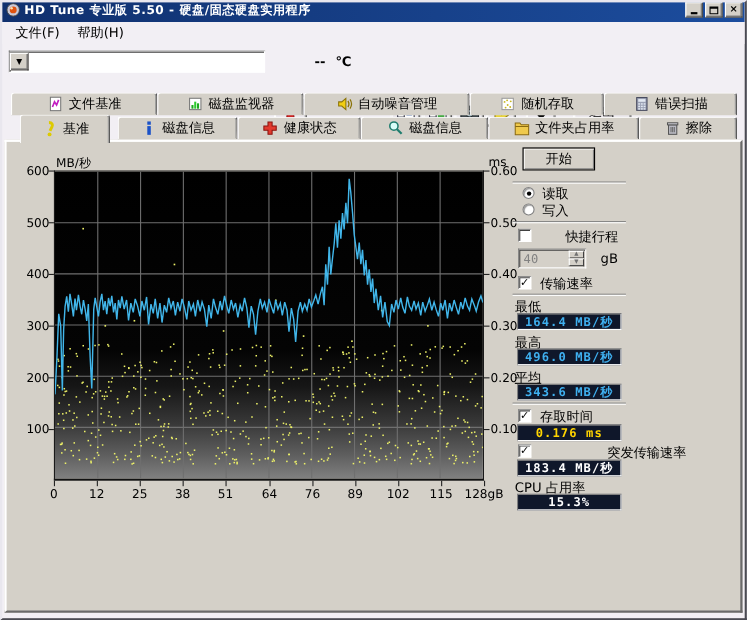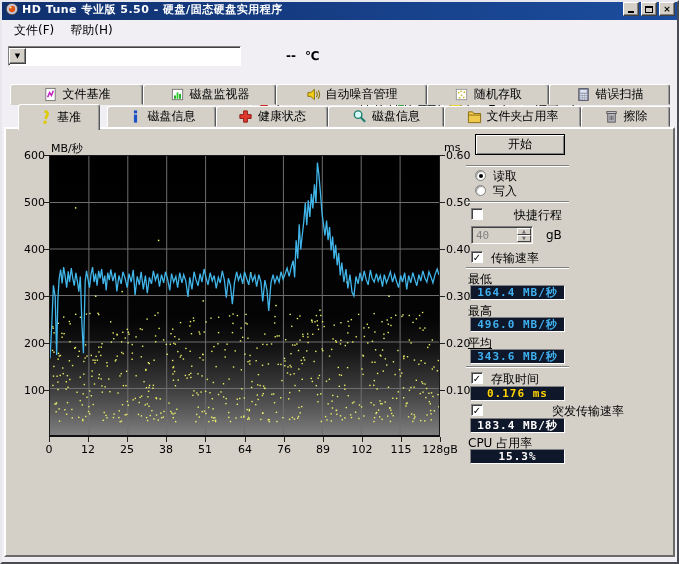--- a/index.html
+++ b/index.html
@@ -48,21 +48,21 @@
   
   .tabpage{left:2px;top:125px;width:671px;height:430px;background:#d4d0c8;
     border:2px solid;border-color:#fff #6a6a6a #6a6a6a #fff;z-index:1;}
   
   .plot{left:47px;top:153px;width:391px;height:282px;z-index:2;border:1px solid #1a1a1a;border-bottom:2px solid #111;}
   .plot svg{display:block;width:100%;height:100%;}
   .axlabel{font-size:11px;z-index:2;}
   .ticklabel{position:absolute;font-size:11px;z-index:2;}
   .tickmark{position:absolute;background:#222;z-index:2;}
   
-  .startbtn{left:473px;top:132px;width:90px;height:21px;background:#d4d0c8;
+  .startbtn{left:473px;top:132px;width:66px;height:21px;background:#d4d0c8;
     border:1px solid #000;box-shadow:inset 1px 1px 0 #fff,inset -1px -1px 0 #808080;
     display:flex;align-items:center;justify-content:center;font-size:12px;cursor:pointer;z-index:2;}
   .sep{position:absolute;left:464px;width:103px;height:2px;border-top:1px solid #808080;border-bottom:1px solid #fff;z-index:2;}
   .radio{position:absolute;width:11px;height:11px;border-radius:50%;background:#fff;
     border:1px solid #808080;box-shadow:inset 1px 1px 1px #9a9a9a;z-index:2;cursor:pointer;}
   .radio.sel::after{content:"";position:absolute;left:3px;top:3px;width:4px;height:4px;border-radius:50%;background:#000;}
   .checkbox{position:absolute;width:12px;height:12px;background:#fff;
     border:1px solid;border-color:#808080 #fff #fff #808080;box-shadow:inset 1px 1px 0 #404040;
     z-index:2;cursor:pointer;font-size:10px;font-weight:bold;line-height:11px;text-align:center;}
   .ctrl-label{position:absolute;z-index:2;font-size:12px;white-space:nowrap;cursor:default;}

